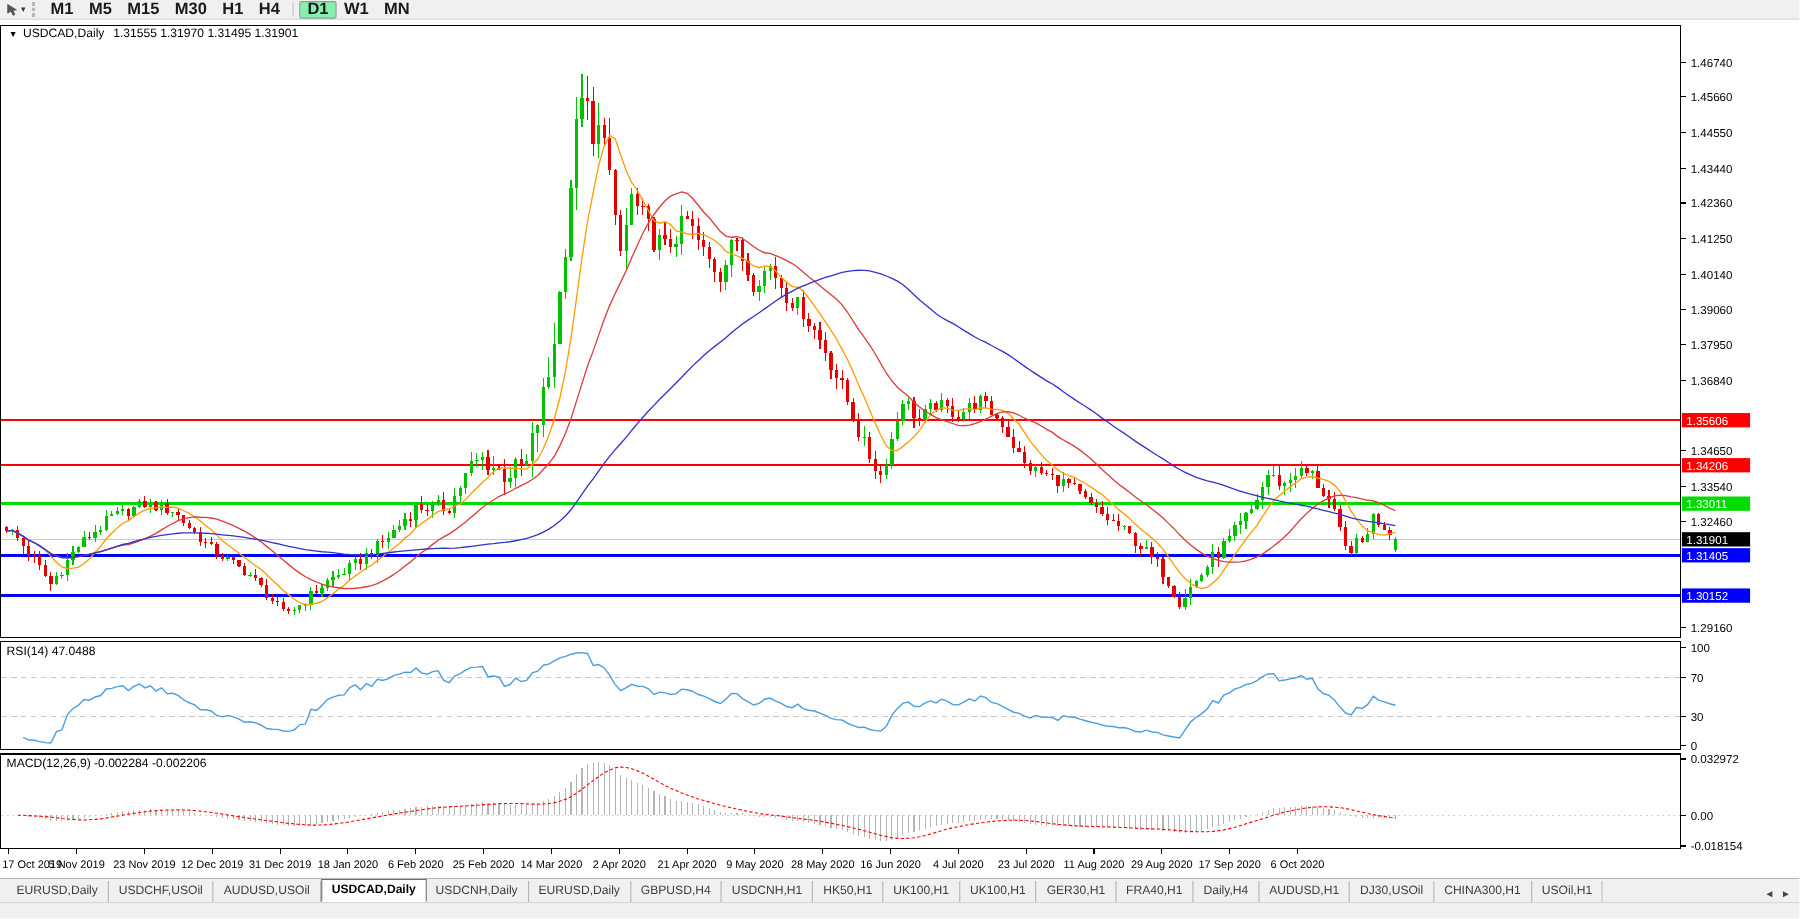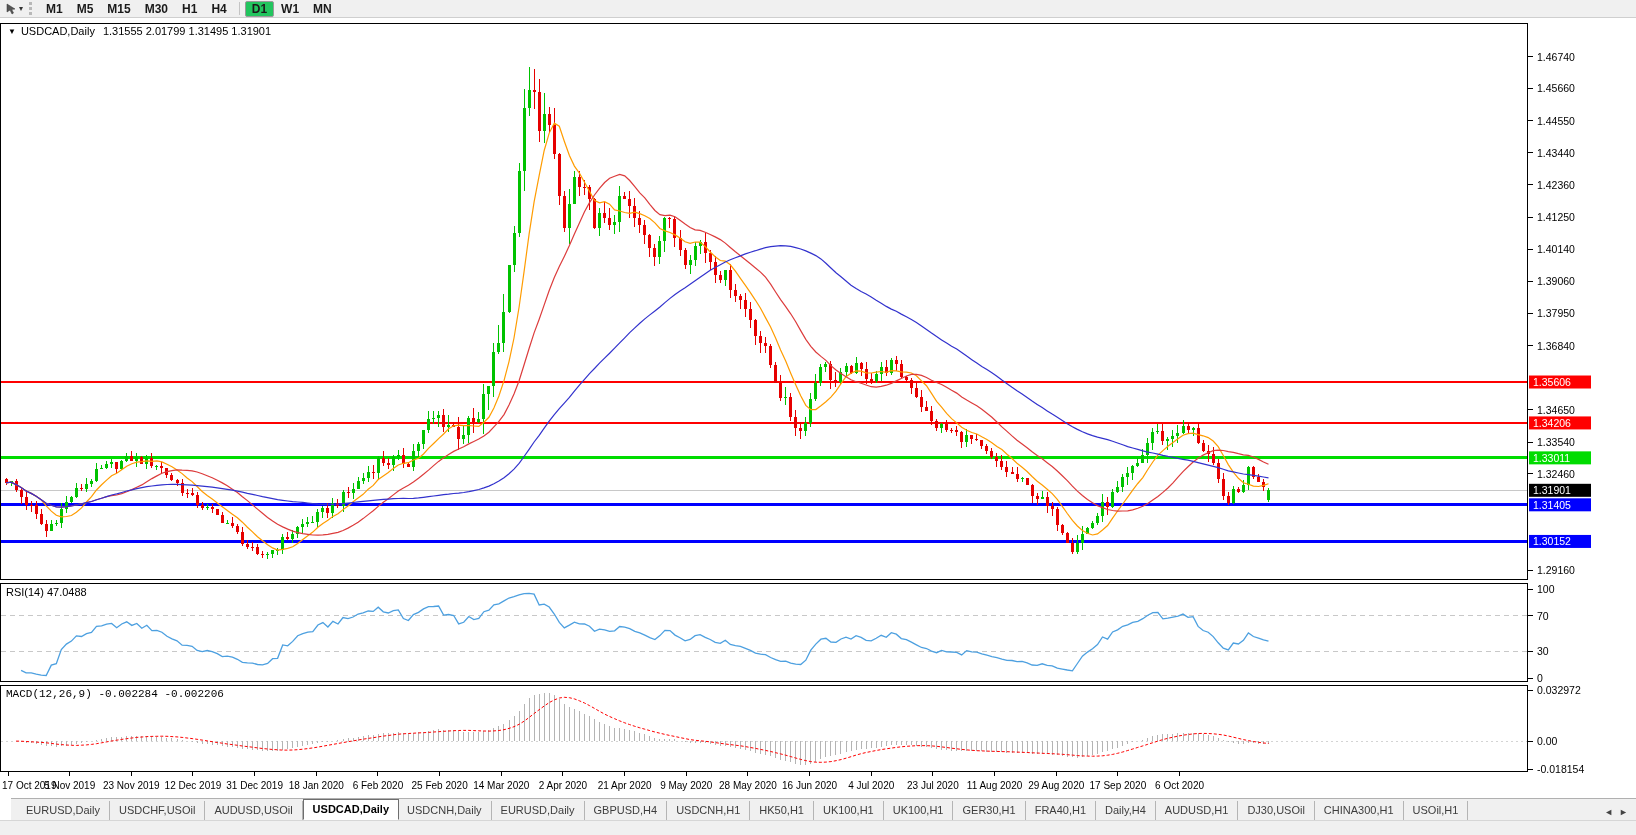--- a/index.html
+++ b/index.html
@@ -6,34 +6,34 @@
   html,body { margin:0; padding:0; background:#fff; }
   body { width:1636px; height:835px; overflow:hidden; font-family:"Liberation Sans",sans-serif; }
 
   
   .toolbar { height:18px; background:#f0f0f0; border-bottom:1px solid #cfcfcf;
              display:flex; align-items:center; padding-left:3px; }
   .tool-icon { width:16px; height:14px; display:inline-flex; align-items:center; justify-content:center; }
   .caret { font-size:8px; color:#333; margin:0 2px 0 0; }
   .grip { width:4px; height:13px; border-left:3px dotted #b8b8b8; margin:0 6px 0 4px; }
   .tf-group { display:flex; align-items:center; }
-  .tfbtn { font-size:12px; font-weight:bold; color:#1a1a1a; padding:1px 7px; line-height:14px; cursor:default; }
-  .tfbtn.active { background:#22c55e; border:1px solid #9a9a9a; border-radius:2px; padding:0 6px; }
+  .tfbtn { font-size:15px; font-weight:bold; color:#1a1a1a; padding:1px 7px; line-height:14px; cursor:default; }
+  .tfbtn.active { background:#86efac; border:1px solid #9a9a9a; border-radius:2px; padding:0 6px; }
   .tsep { width:1px; height:13px; background:#c4c4c4; margin:0 5px; }
 
   
   .chart-wrap { position:relative; height:780px; background:#fff; }
   .overlay-label { position:absolute; font-size:11px; color:#000; white-space:nowrap;
                    pointer-events:none; display:flex; align-items:center; }
   .overlay-label .tri { font-size:8px; margin-right:5px; color:#000; }
   .overlay-label .sym { margin-right:8px; }
 
   
   .tabbar { height:22px; background:#f0f0f0; border-top:1px solid #b0b0b0;
-            display:flex; align-items:flex-end; padding-left:6px;margin-left:11px; }
+            display:flex; align-items:flex-end; padding-left:6px; }
   .tabs { display:flex; align-items:flex-end; overflow:hidden; }
   .tab { font-size:11px; color:#3d3d3d; padding:3px 9px 4px 9px; border-right:1px solid #b4b4b4;
          white-space:nowrap; cursor:default; }
   .tab.active { background:#fff; border:1px solid #6e6e6e; border-bottom:1px solid #fff;
                 color:#000; font-weight:bold; margin-right:-1px; }
   .tab-arrows { margin-left:auto; display:flex; align-items:center; gap:6px;
                 padding:0 8px 3px 4px; font-size:9px; color:#444; }
   .statusstrip { height:15px; background:#f0f0f0; border-top:1px solid #d6d6d6; }
 
   svg text { font-family:"Liberation Sans",sans-serif; }
@@ -960,26 +960,26 @@
           <line x1="1117.8799999999999" y1="754" x2="1117.8799999999999" y2="758" stroke="#000" shape-rendering="crispEdges"></line>
           <text x="1117.8799999999999" y="771" font-size="10" fill="#000" text-anchor="middle">17 Sep 2020</text>
           <line x1="1179.54" y1="754" x2="1179.54" y2="758" stroke="#000" shape-rendering="crispEdges"></line>
           <text x="1179.54" y="771" font-size="10" fill="#000" text-anchor="middle">6 Oct 2020</text>
         </g>
       </svg>
 
     <div class="overlay-label" style="left:8px; top:7px;">
       <span class="tri">▼</span>
       <span class="sym">USDCAD,Daily</span>
-      <span>1.31555 2.01799 1.31495 1.31901</span>
+      <span>1.31555 1.31970 1.31495 1.31901</span>
     </div>
     <div class="overlay-label" style="left:6px; top:568px;">
       <span>RSI(14) 47.0488</span>
     </div>
-    <div class="overlay-label" style="left:6px; top:670px;font-family:Liberation Mono, monospace;">
+    <div class="overlay-label" style="left:6px; top:670px;">
       <span>MACD(12,26,9) -0.002284 -0.002206</span>
     </div>
   </div>
 
   <div class="tabbar">
     <div class="tabs" id="tabs">
         <span class="tab">EURUSD,Daily</span>
         <span class="tab">USDCHF,USOil</span>
         <span class="tab">AUDUSD,USOil</span>
         <span class="tab active">USDCAD,Daily</span>

